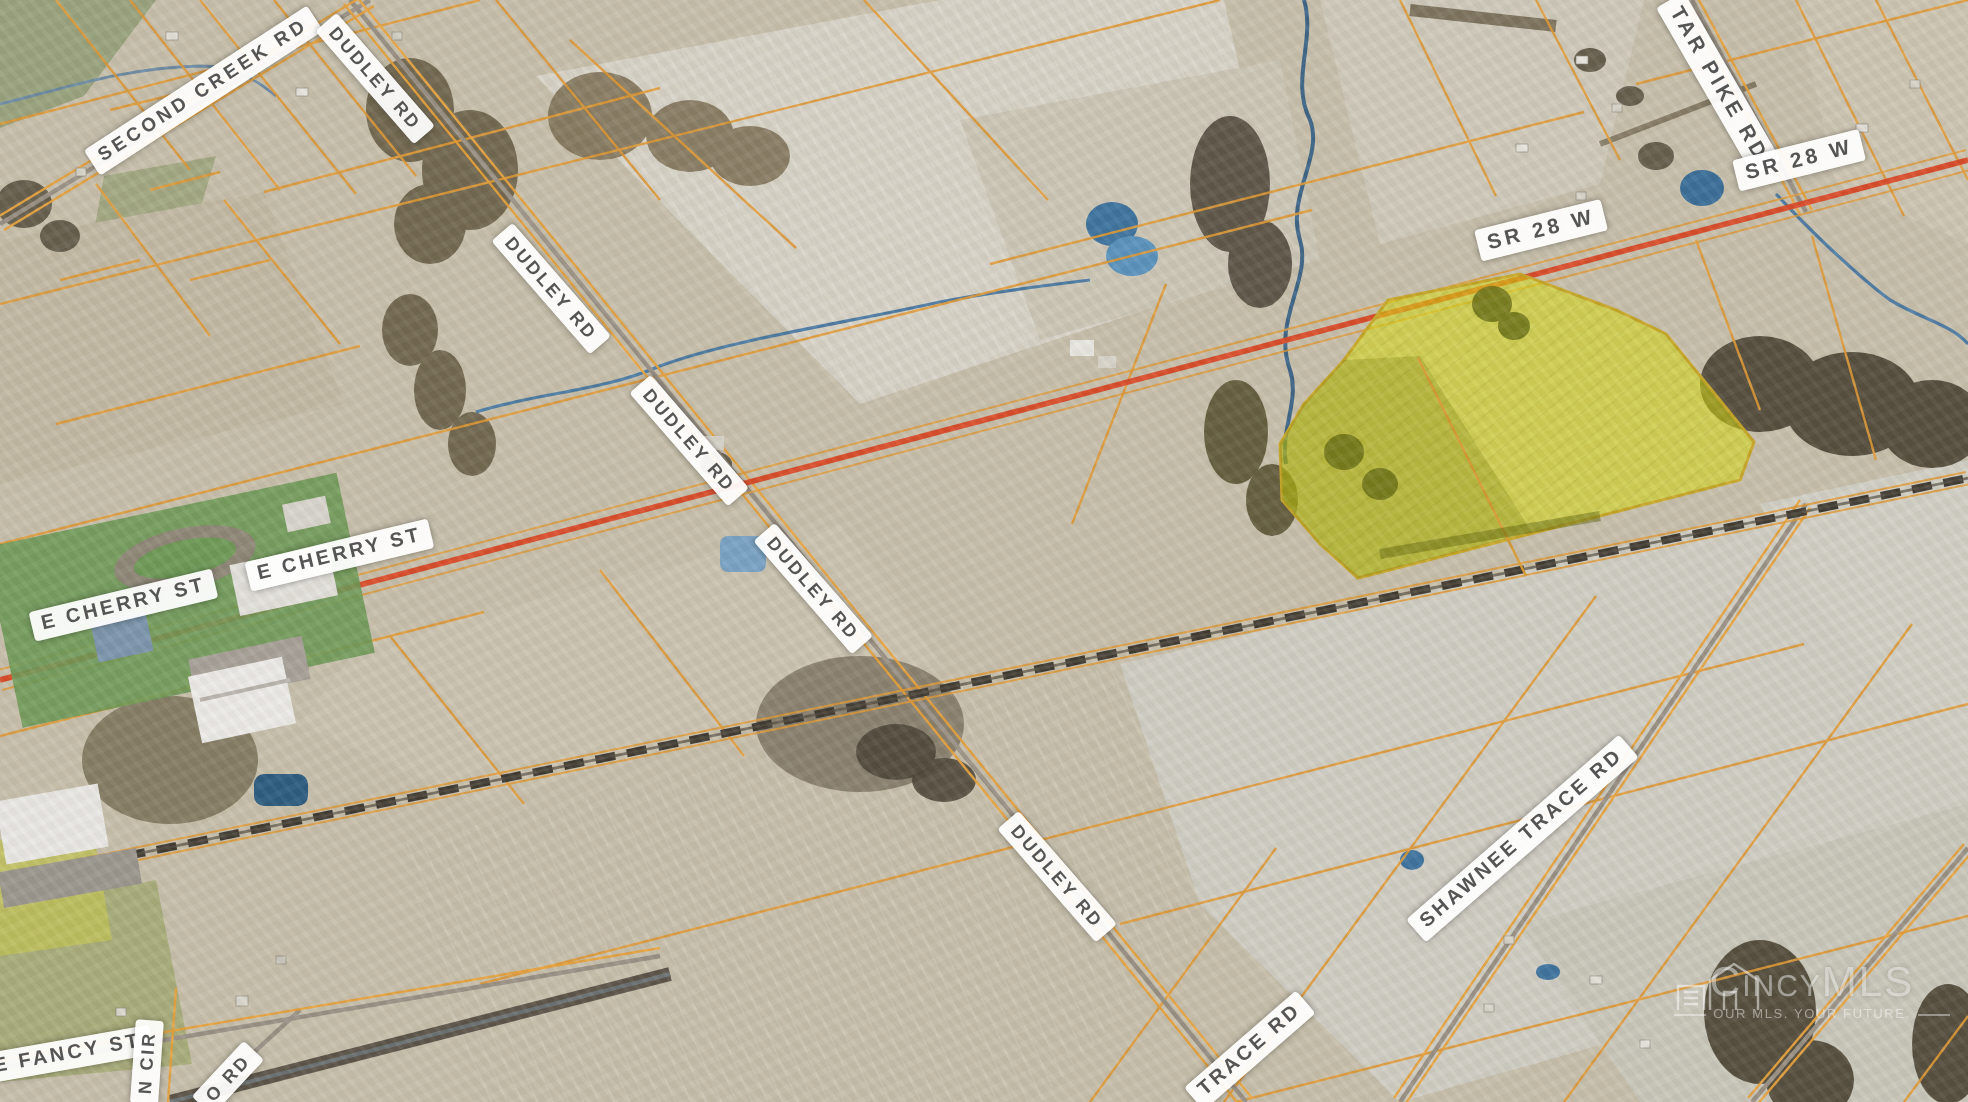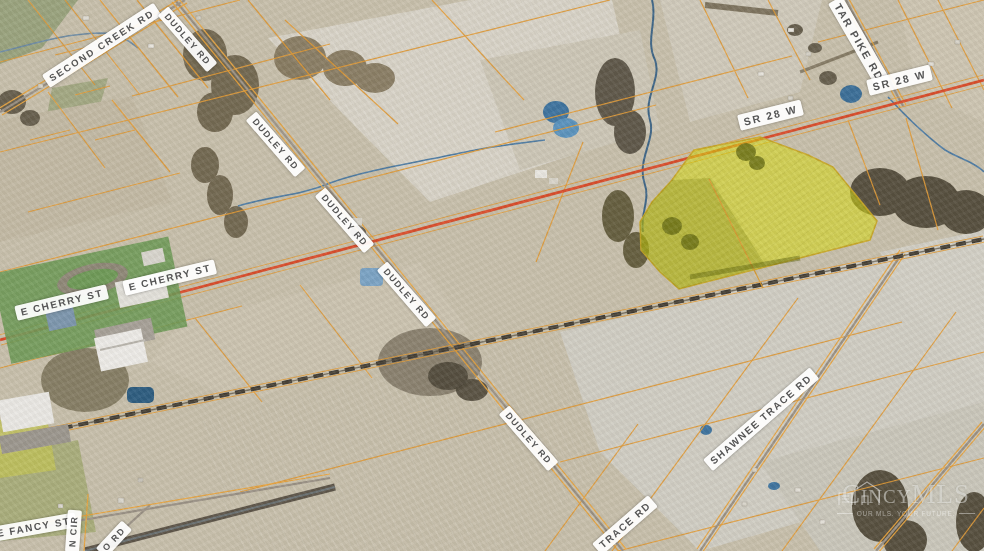--- a/index.html
+++ b/index.html
@@ -19,21 +19,21 @@
   }
   .pill.md{font-size:10px;letter-spacing:1.6px;}
   .pill.lg{font-size:10.5px;letter-spacing:1.9px;}
   
   .watermark{
     position:absolute;left:836px;top:480px;width:140px;z-index:6;
     display:flex;flex-direction:column;align-items:center;
     color:rgba(255,255,255,.45);pointer-events:none;
   }
   .watermark .brand{
-    font-family:Liberation Serif, serif;font-size:27px;line-height:1;
+    font-family:Liberation Sans, sans-serif;font-size:21px;line-height:1;
     font-variant:small-caps;letter-spacing:1px;margin-top:1px;
     text-shadow:0 0 2px rgba(90,90,70,.3);
   }
   .watermark .tagline-row{display:flex;align-items:center;gap:4px;margin-top:2px;width:100%;justify-content:center;}
   .watermark .dash{width:16px;border-top:1px solid rgba(255,255,255,.4);}
   .watermark .tagline{font-size:6.5px;letter-spacing:.8px;white-space:nowrap;}
   
   .grain{
     position:absolute;inset:0;z-index:4;pointer-events:none;
     background:

